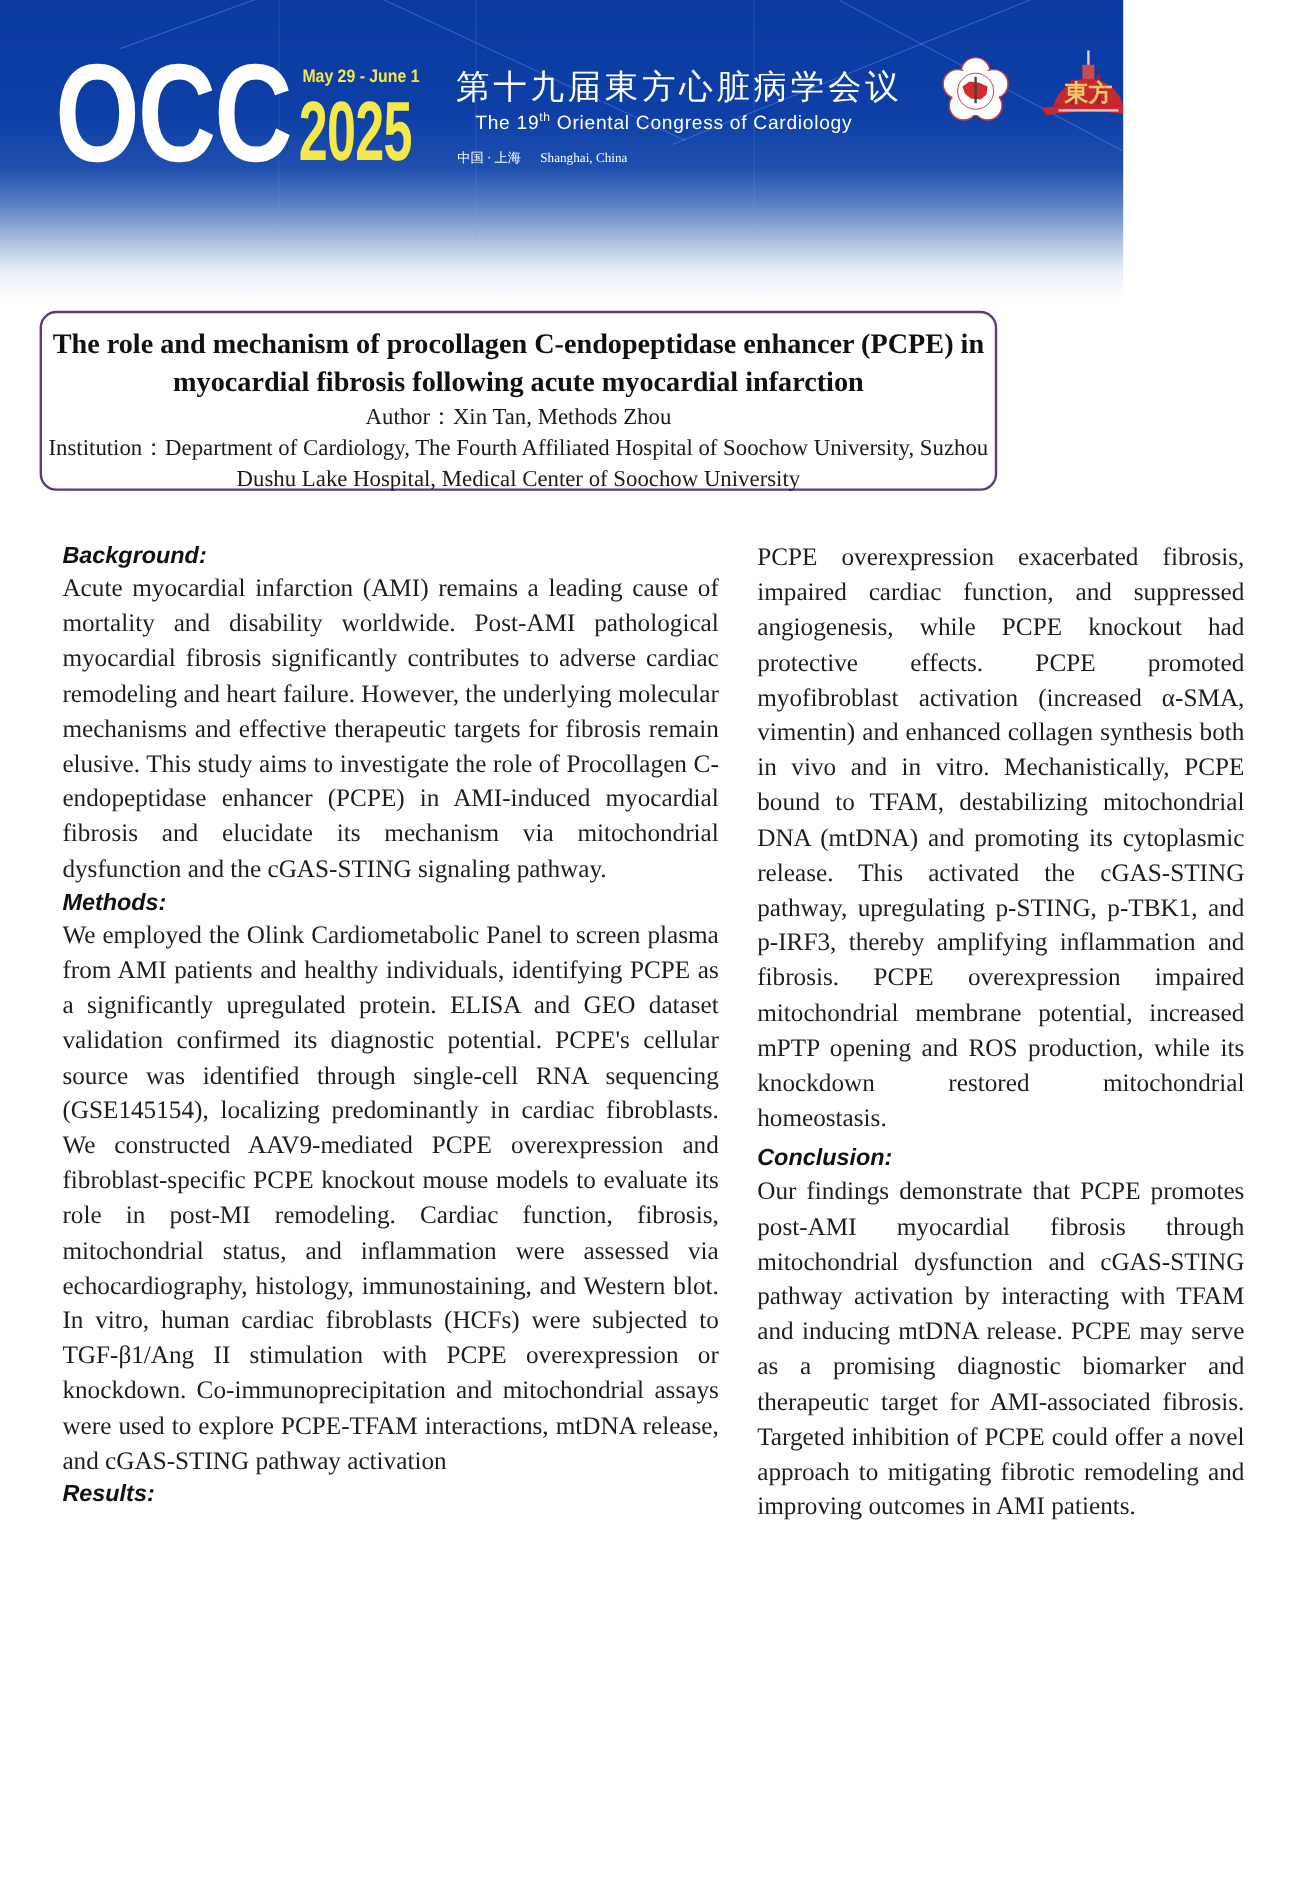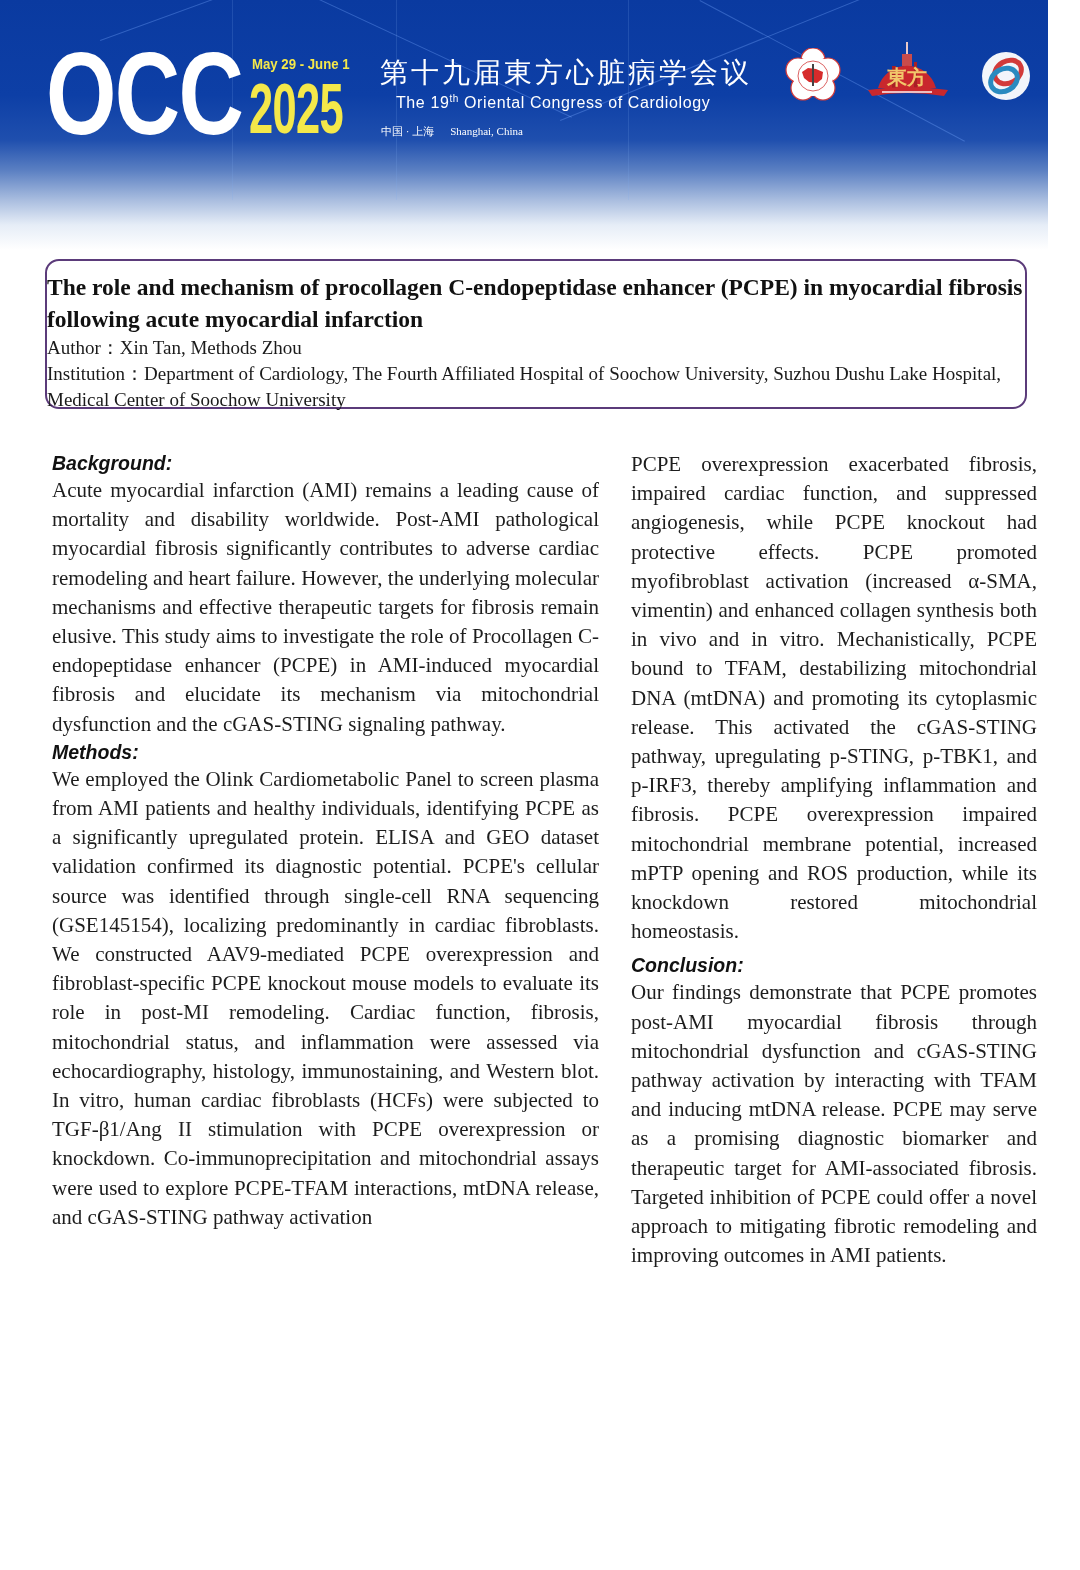--- a/index.html
+++ b/index.html
@@ -4,21 +4,21 @@
   <style>
     html, body { margin: 0; padding: 0; }
     body {
       width: 1080px; height: 1570px; position: relative; overflow: hidden;
       background: #ffffff;
       font-family: "Liberation Serif", "DejaVu Serif", serif;
       color: #1a1a1a;
     }
     
     .banner {
-      position: absolute; left: 0; top: 0; width: 1048px; height: 250px;
+      position: absolute; left: 0; top: 0; width: 936px; height: 250px;
       background: linear-gradient(to bottom,
         #0a3aa0 0px, #0d3fa6 95px, #1f4fae 140px, #5a7fc2 170px,
         #a9bddf 200px, #e6edf7 225px, #ffffff 250px);
       overflow: hidden;
     }
     .banner .grid-line {
       position: absolute; height: 1px; background: rgba(120,170,255,0.35);
       transform-origin: 0 0;
     }
     .banner .vline {
@@ -61,23 +61,23 @@
       font-size: 11px; color: #ffffff; white-space: nowrap;
     }
     .location .gap { display: inline-block; width: 16px; }
     .logo { position: absolute; }
     .logo-1 { left: 785px; top: 48px; width: 56px; height: 56px; }
     .logo-2 { left: 862px; top: 40px; width: 90px; height: 62px; }
     .logo-3 { left: 978px; top: 48px; width: 56px; height: 56px; }
 
     
     .title-box {
-      position: absolute; left: 45px; top: 259px; width: 982px; height: 150px;
+      position: absolute; left: 33px; top: 259px; width: 798px; height: 150px;
       border: 2px solid #5b3b7a; border-radius: 14px; box-sizing: border-box;
-      text-align: left;
+      text-align: center;
     }
     .title-box h1 {
       margin: 10px 0 0 0; font-size: 23.5px; line-height: 32px; font-weight: 700;
       font-family: "Liberation Serif", "DejaVu Serif", serif; color: #111;
     }
     .title-box .meta {
       font-size: 19px; line-height: 26px; color: #1a1a1a;
       font-family: "Liberation Serif", "DejaVu Serif", serif;
     }
 
@@ -151,19 +151,20 @@
   <h1>The role and mechanism of procollagen C-endopeptidase enhancer (PCPE) in myocardial fibrosis following acute myocardial infarction</h1>
   <div class="meta">Author：Xin Tan, Methods Zhou</div>
   <div class="meta">Institution：Department of Cardiology, The Fourth Affiliated Hospital of Soochow University, Suzhou Dushu Lake Hospital, Medical Center of Soochow University</div>
 </div>
 
 <div class="col col-left">
   <h2>Background:</h2>
   <p>Acute myocardial infarction (AMI) remains a leading cause of mortality and disability worldwide. Post-AMI pathological myocardial fibrosis significantly contributes to adverse cardiac remodeling and heart failure. However, the underlying molecular mechanisms and effective therapeutic targets for fibrosis remain elusive. This study aims to investigate the role of Procollagen C-endopeptidase enhancer (PCPE) in AMI-induced myocardial fibrosis and elucidate its mechanism via mitochondrial dysfunction and the cGAS-STING signaling pathway.</p>
   <h2>Methods:</h2>
   <p>We employed the Olink Cardiometabolic Panel to screen plasma from AMI patients and healthy individuals, identifying PCPE as a significantly upregulated protein. ELISA and GEO dataset validation confirmed its diagnostic potential. PCPE's cellular source was identified through single-cell RNA sequencing (GSE145154), localizing predominantly in cardiac fibroblasts. We constructed AAV9-mediated PCPE overexpression and fibroblast-specific PCPE knockout mouse models to evaluate its role in post-MI remodeling. Cardiac function, fibrosis, mitochondrial status, and inflammation were assessed via echocardiography, histology, immunostaining, and Western blot. In vitro, human cardiac fibroblasts (HCFs) were subjected to TGF-β1/Ang II stimulation with PCPE overexpression or knockdown. Co-immunoprecipitation and mitochondrial assays were used to explore PCPE-TFAM interactions, mtDNA release, and cGAS-STING pathway activation</p>
+  <h2>Results:</h2>
 </div>
 
 <div class="col col-right">
   <p>PCPE overexpression exacerbated fibrosis, impaired cardiac function, and suppressed angiogenesis, while PCPE knockout had protective effects. PCPE promoted myofibroblast activation (increased α-SMA, vimentin) and enhanced collagen synthesis both in vivo and in vitro. Mechanistically, PCPE bound to TFAM, destabilizing mitochondrial DNA (mtDNA) and promoting its cytoplasmic release. This activated the cGAS-STING pathway, upregulating p-STING, p-TBK1, and p-IRF3, thereby amplifying inflammation and fibrosis. PCPE overexpression impaired mitochondrial membrane potential, increased mPTP opening and ROS production, while its knockdown restored mitochondrial homeostasis.</p>
   <h2>Conclusion:</h2>
   <p>Our findings demonstrate that PCPE promotes post-AMI myocardial fibrosis through mitochondrial dysfunction and cGAS-STING pathway activation by interacting with TFAM and inducing mtDNA release. PCPE may serve as a promising diagnostic biomarker and therapeutic target for AMI-associated fibrosis. Targeted inhibition of PCPE could offer a novel approach to mitigating fibrotic remodeling and improving outcomes in AMI patients.</p>
 </div>
 
 </body></html>

